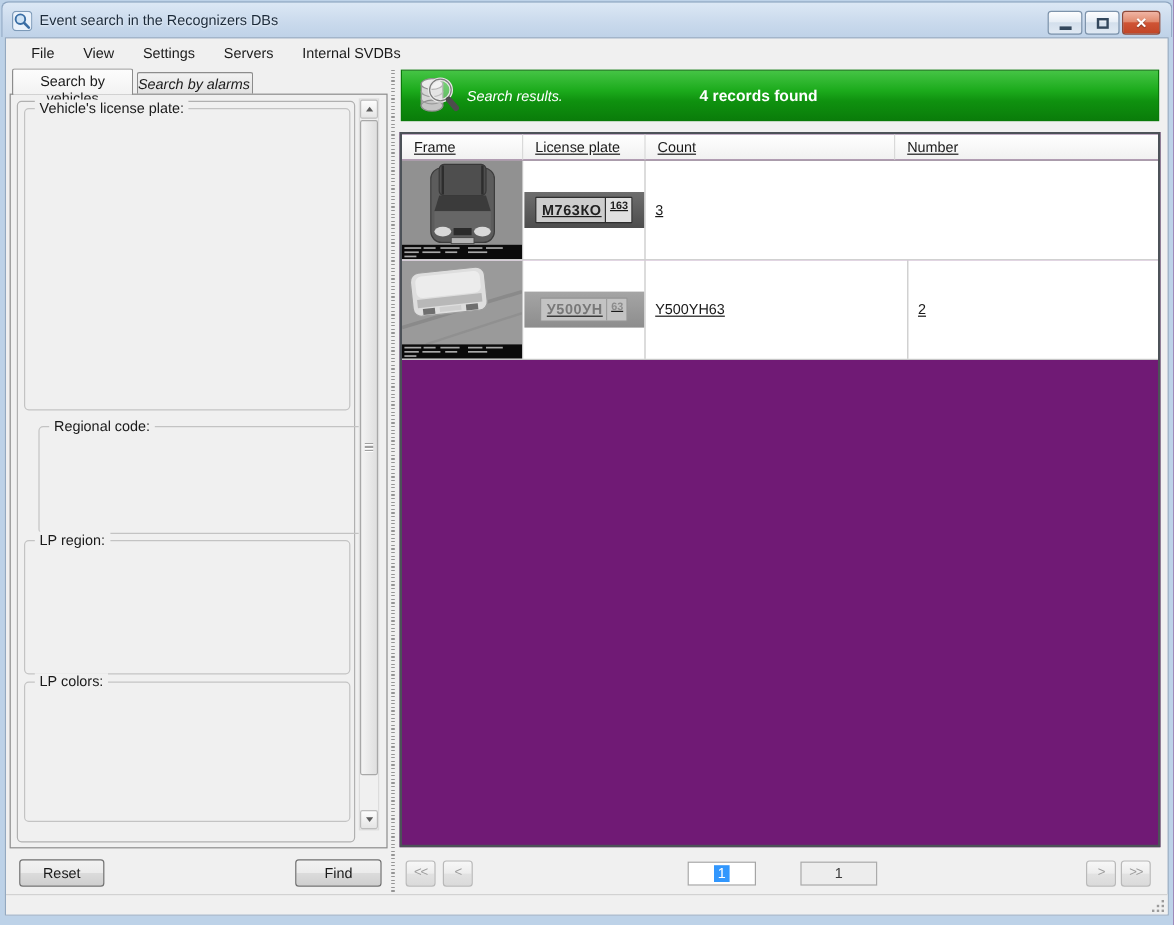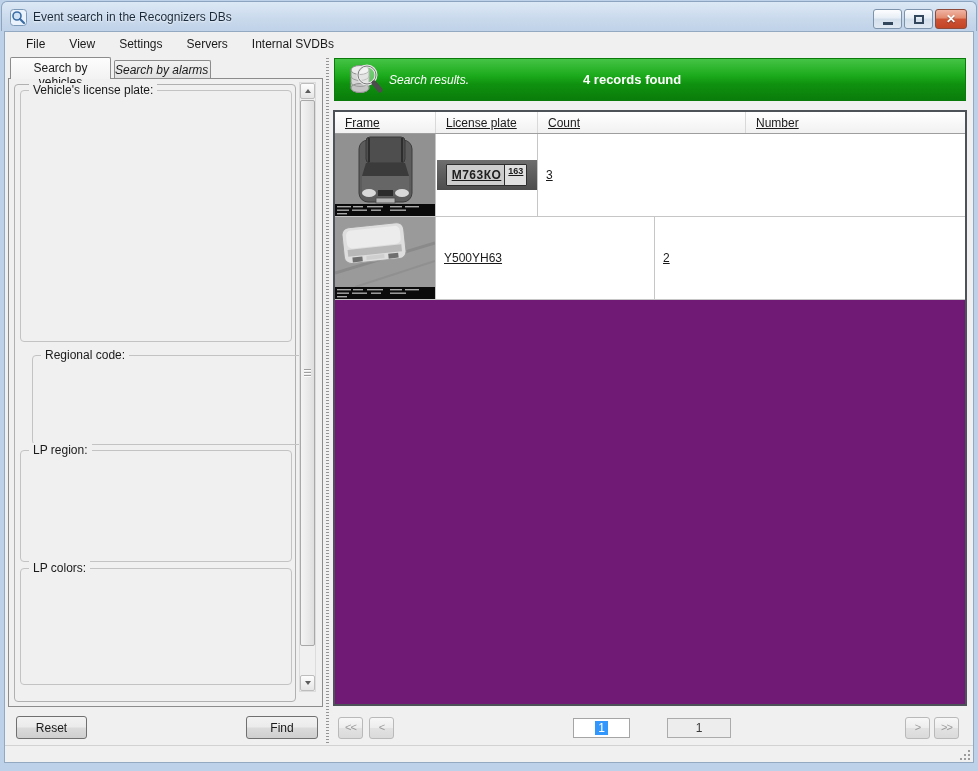--- a/index.html
+++ b/index.html
@@ -398,20 +398,28 @@
             <rect x="55" y="72" width="12" height="1.4"></rect>
             <rect x="70" y="72" width="14" height="1.4"></rect>
           <rect x="2" y="75.5" width="12" height="1.4"></rect>
             <rect x="17" y="75.5" width="15" height="1.4"></rect>
             <rect x="36" y="75.5" width="10" height="1.4"></rect>
             <rect x="55" y="75.5" width="16" height="1.4"></rect>
           <rect x="2" y="79" width="10" height="1.4"></rect>
         </g>
       </svg>
     </div>
+    <div class="td c-plate td-plate">
+      <span class="plate-strip strip-light">
+        <span class="plate plate-2">
+          <span class="ptxt">У500УН</span>
+          <span class="preg">63</span>
+        </span>
+      </span>
+    </div>
     <div class="td c-number td-number">Y500YH63</div>
     <div class="td c-count td-count">2</div>
   </div>
 </div>
 
 <div class="nav-btn nav-first">&lt;&lt;</div>
 <div class="nav-btn nav-prev">&lt;</div>
 <div class="page-input"><span class="page-sel">1</span></div>
 <span class="from-label">from</span>
 <div class="total-box">1</div>

